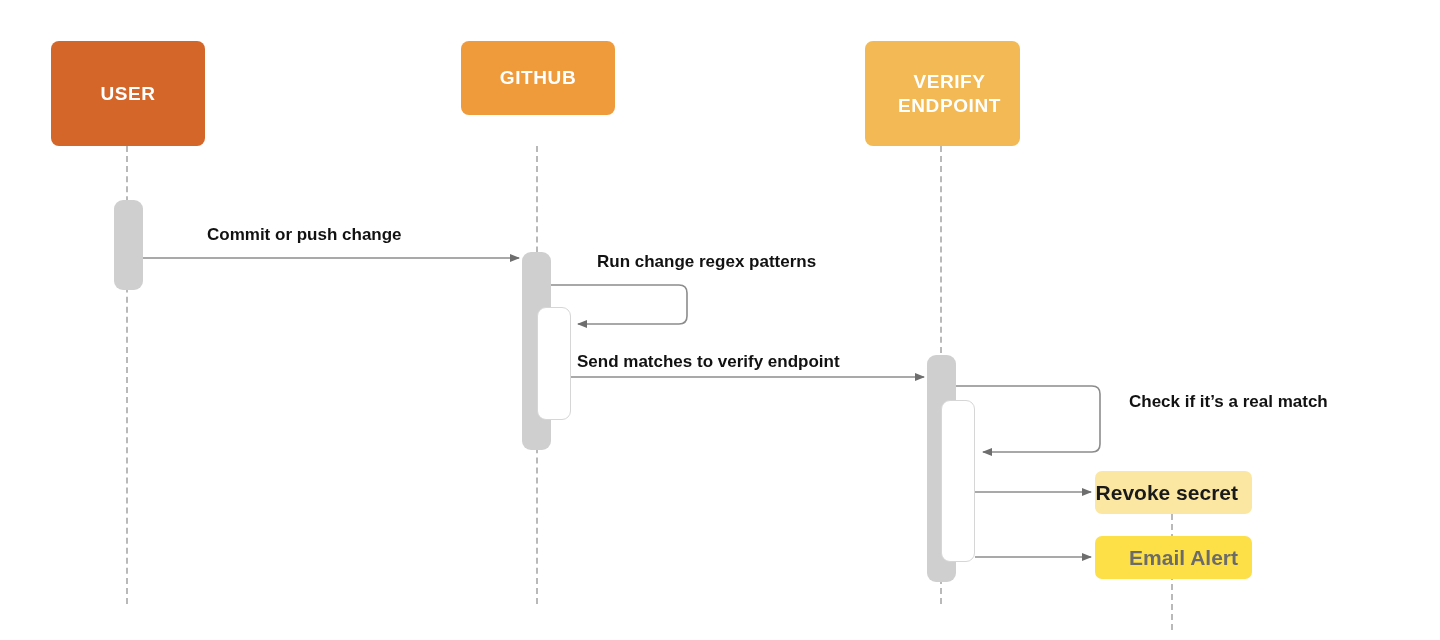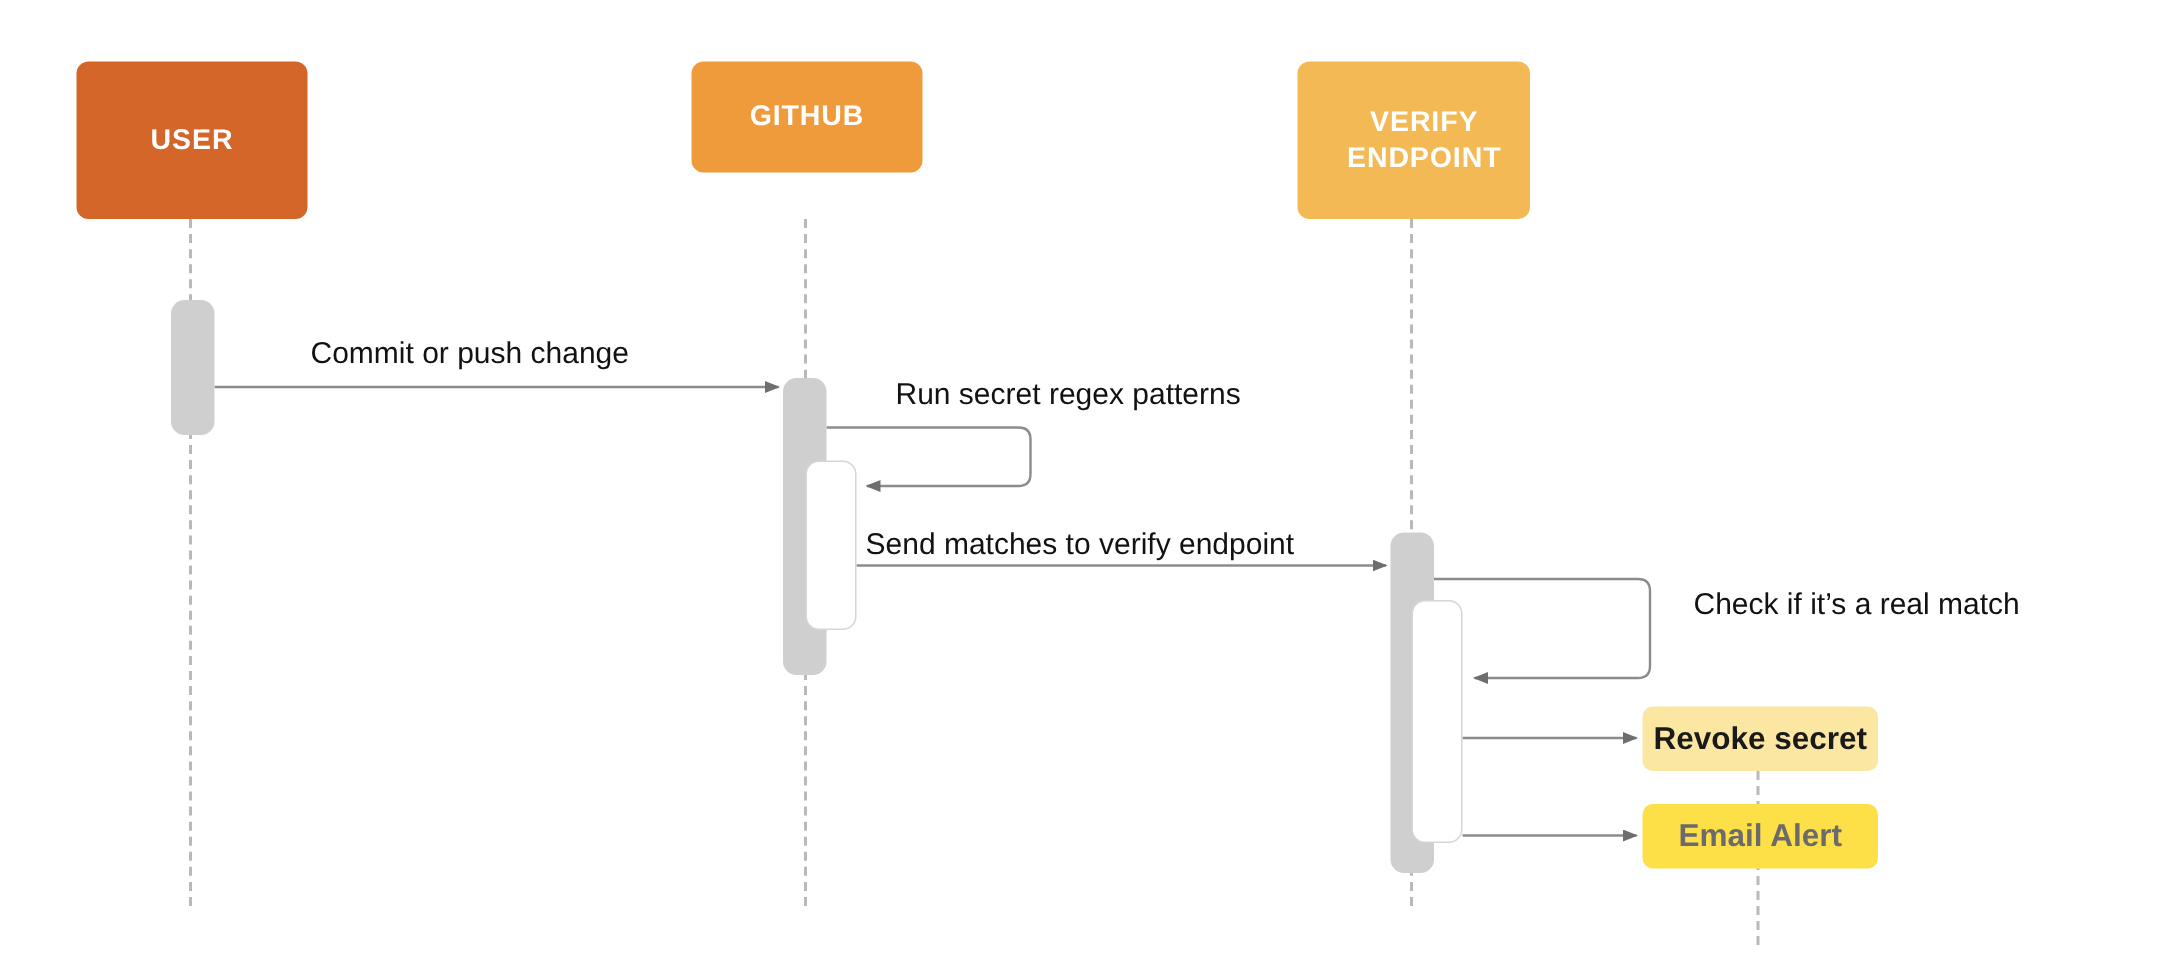--- a/index.html
+++ b/index.html
@@ -53,34 +53,34 @@
     background: #cfcfcf;
   }
   .activation.inner {
     background: #ffffff;
     border: 1px solid #d6d6d6;
   }
 
   
   .msg-label {
     position: absolute;
-    font-size: 20px;
-    font-weight: normal;
+    font-size: 17px;
+    font-weight: bold;
     color: #121212;
     white-space: nowrap;
     line-height: 1;
   }
 
   
   .note {
     position: absolute;
     border-radius: 7px;
     display: flex;
     align-items: center;
-    justify-content: center;
+    justify-content: flex-end;
     font-size: 21px;
     font-weight: bold;
     box-sizing: border-box;
     padding: 0 14px;
     white-space: nowrap;
   }
 
   
   #arrows {
     position: absolute;
@@ -136,21 +136,21 @@
   <div class="actor-box" style="left:461px; top:41px; width:154px; height:74px; background:#ef9b3c;">
     <span>GITHUB</span>
   </div>
 
   <div class="actor-box" style="left:865px; top:41px; width:155px; height:105px; background:#f2b955;padding-left:20px;">
     <span>VERIFY ENDPOINT</span>
   </div>
 
   <div class="msg-label" style="left:207px; top:226px;">Commit or push change</div>
 
-  <div class="msg-label" style="left:597px; top:253px;">Run secret regex patterns</div>
+  <div class="msg-label" style="left:597px; top:253px;">Run change regex patterns</div>
 
   <div class="msg-label" style="left:1129px; top:393px;">Check if it’s a real match</div>
 
   <div class="msg-label" style="left:577px; top:353px;">Send matches to verify endpoint</div>
 
   <div class="note" style="left:1095px; top:471px; width:157px; height:43px; background:#fbe7a2; color:#1a1a1a;">
     <span>Revoke secret</span>
   </div>
 
   <div class="note" style="left:1095px; top:536px; width:157px; height:43px; background:#fde047; color:#6b6b6b;">

